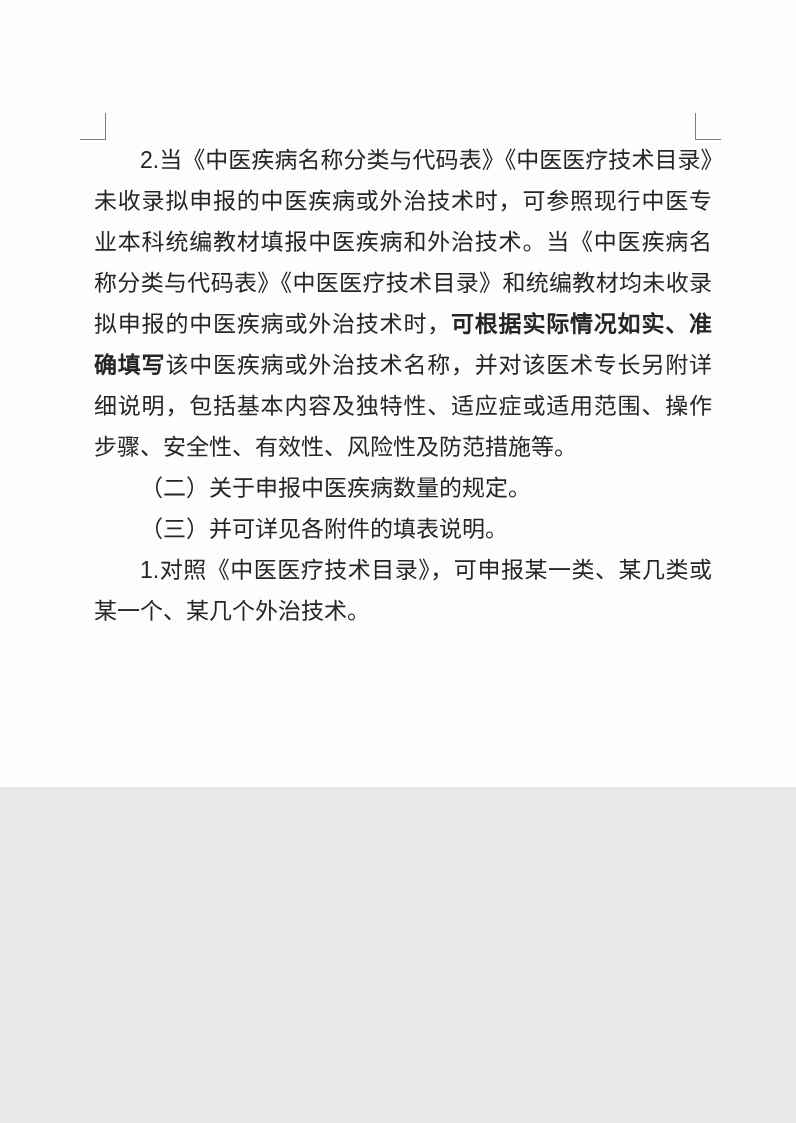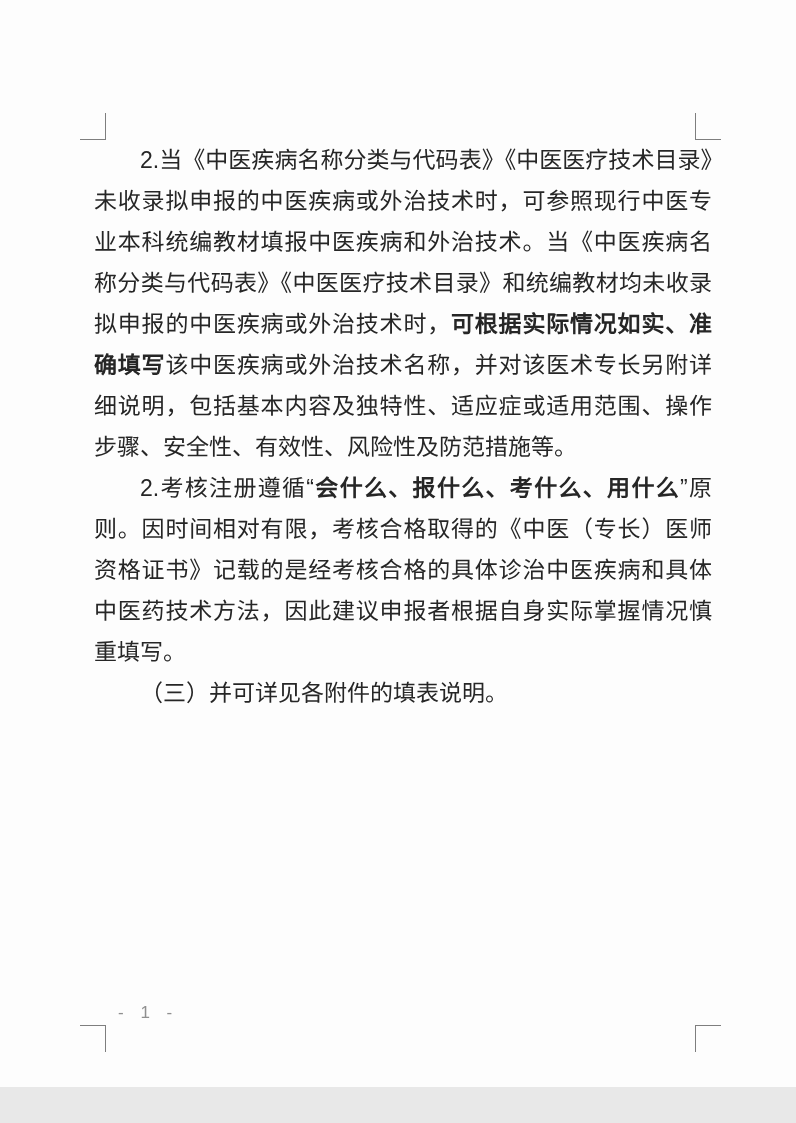--- a/index.html
+++ b/index.html
@@ -3,21 +3,21 @@
 <meta charset="utf-8">
 <style>
   html, body {
     margin: 0;
     padding: 0;
     background: #e8e8e8;
   }
   .page {
     position: relative;
     width: 796px;
-    height: 1087px;
+    height: 787px;
     margin: 0 auto;
     background: #fdfdfd;
     overflow: hidden;
     font-family: "Liberation Sans", "DejaVu Sans", sans-serif;
   }
   
   .crop-mark {
     position: absolute;
     width: 25px;
     height: 26px;
@@ -62,18 +62,19 @@
 <body>
 
 <div class="page" style="background: rgb(253, 253, 253);">
   <div class="crop-mark tl" style="border-color: rgb(126, 126, 126);"></div>
   <div class="crop-mark tr" style="border-color: rgb(126, 126, 126);"></div>
   <div class="crop-mark bl" style="border-color: rgb(126, 126, 126);"></div>
   <div class="crop-mark br" style="border-color: rgb(126, 126, 126);"></div>
 
   <div class="doc-body" style="color: rgb(38, 38, 38);">
       <p class="para"><span>2.当《中医疾病名称分类与代码表》《中医医疗技术目录》未收录拟申报的中医疾病或外治技术时，可参照现行中医专业本科统编教材填报中医疾病和外治技术。当《中医疾病名称分类与代码表》《中医医疗技术目录》和统编教材均未收录拟申报的中医疾病或外治技术时，</span><span class="bold">可根据实际情况如实、准确填写</span><span>该中医疾病或外治技术名称，并对该医术专长另附详细说明，包括基本内容及独特性、适应症或适用范围、操作步骤、安全性、有效性、风险性及防范措施等。</span></p>
-      <p class="para"><span>2.考核注册遵循“</span><span class="bold">会什么、报什么、考什么、用什么</span><span>”原则。因时间相对有限，考核合格取得的《中医（专长）医师资格证书》记载的是经考核合格的具体诊治中医疾病和具体中医药技术方法，因此建议申报者根据自身实际掌握情况慎重填写。</span></p>
+      <p class="para"><span>（二）关于申报中医疾病数量的规定。</span></p>
       <p class="para"><span>（三）并可详见各附件的填表说明。</span></p>
+      <p class="para"><span>1.对照《中医医疗技术目录》，可申报某一类、某几类或某一个、某几个外治技术。</span></p>
     </div>
 
   <div class="page-number" style="color: rgb(143, 143, 143);">- 1 -</div>
 </div>
 
 </body></html>

